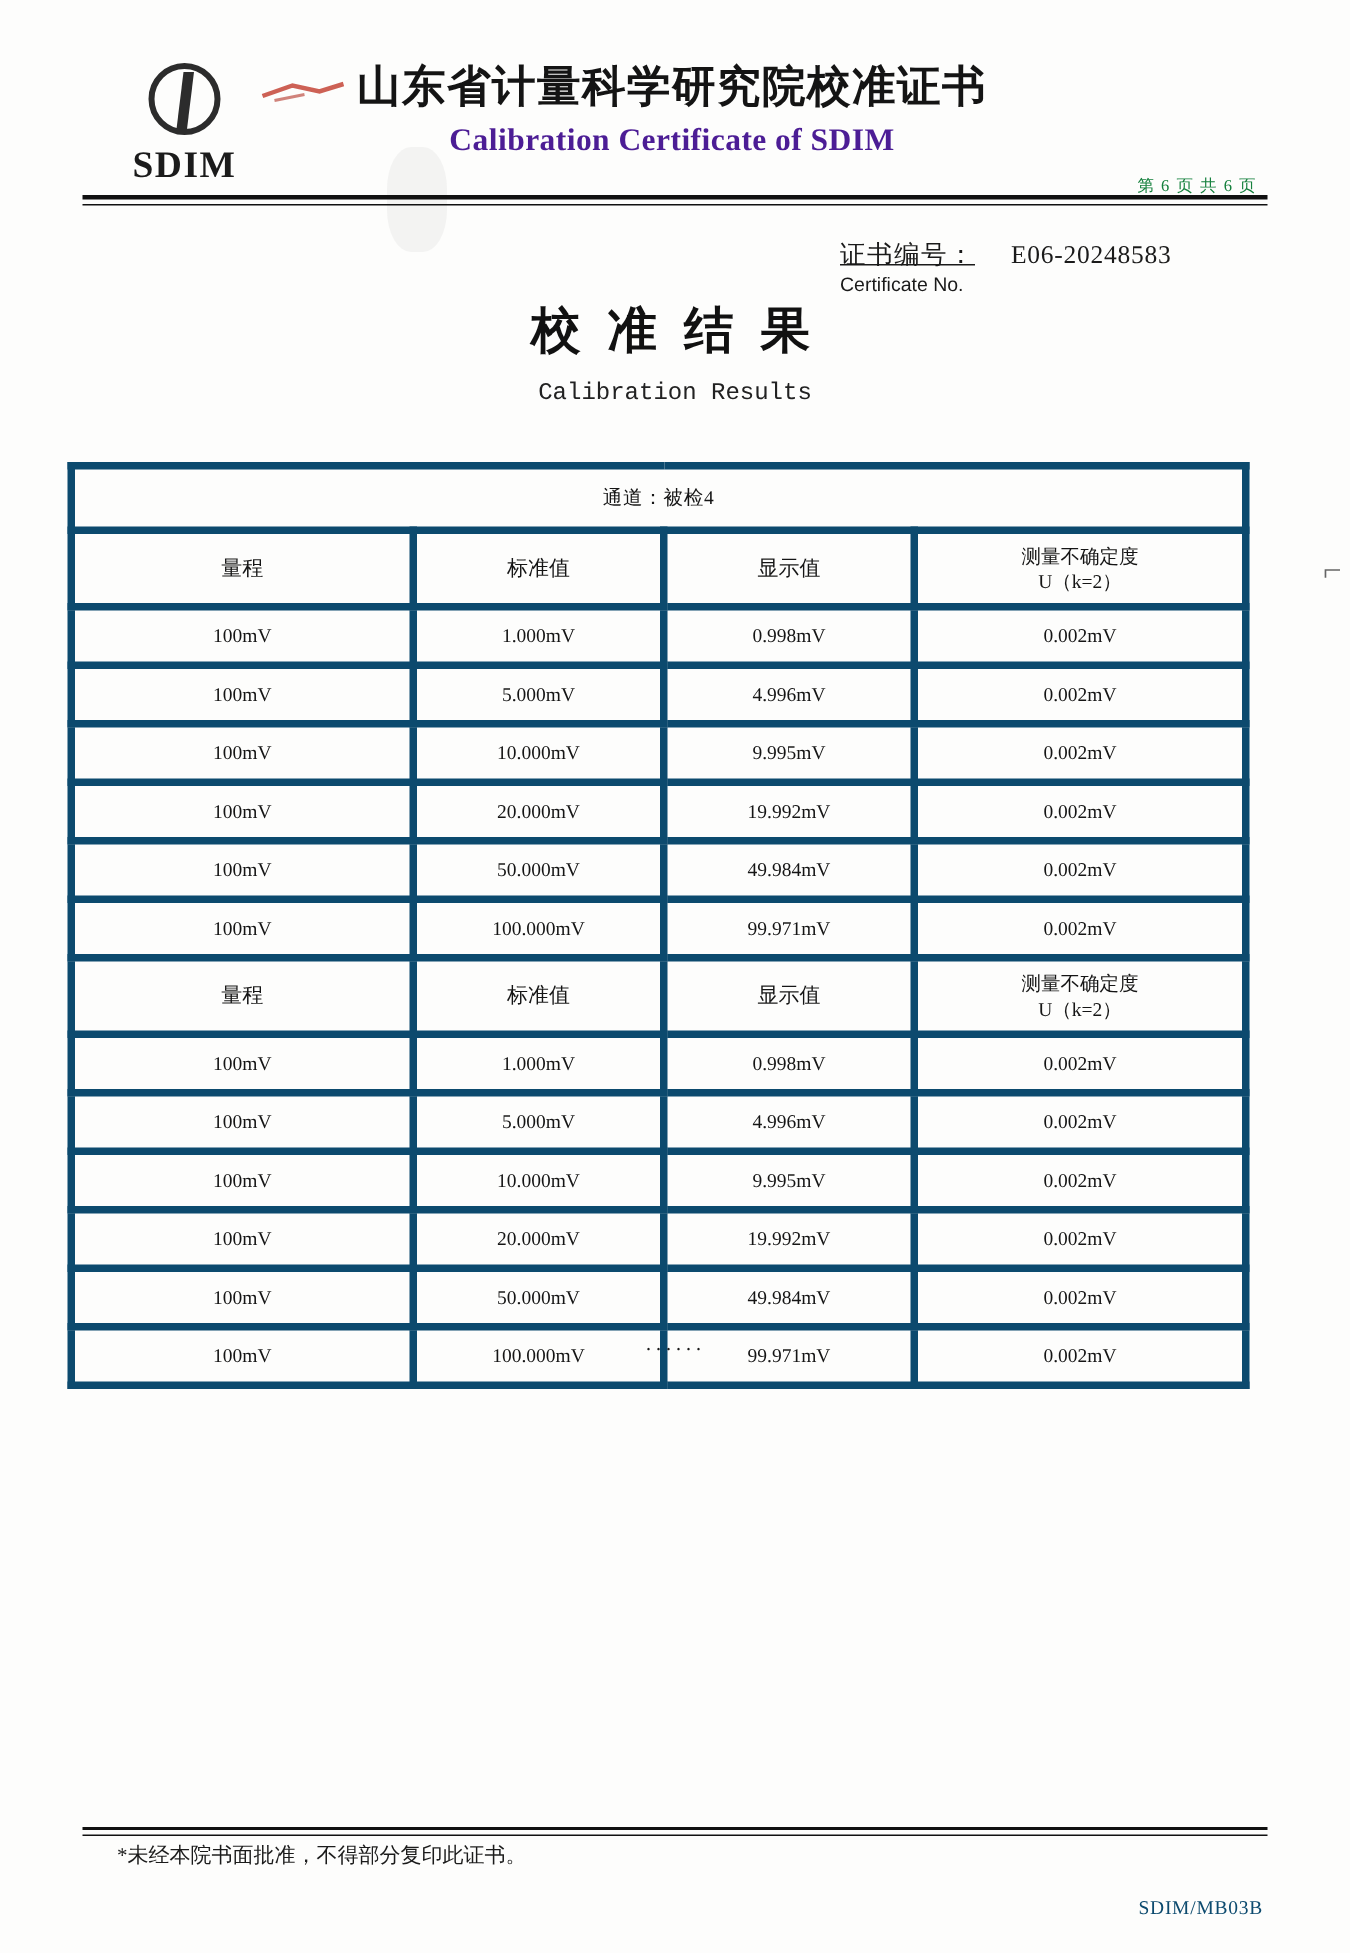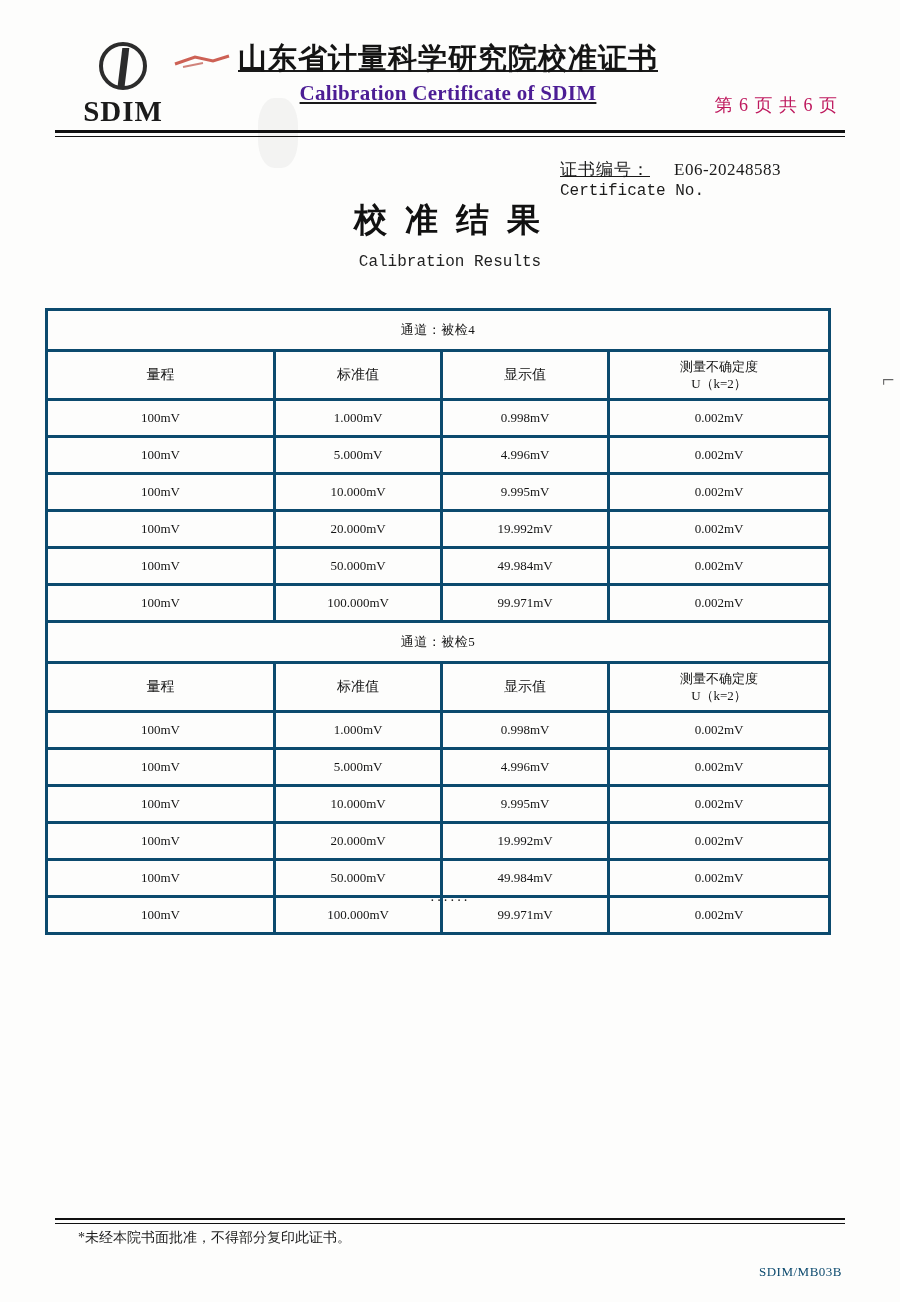--- a/index.html
+++ b/index.html
@@ -58,56 +58,55 @@
     left: 30px;
     top: 6px;
     width: 7px;
     height: 38px;
     background: #2c2c2c;
     transform: skewX(-7deg);
   }
   .logo-text {
     font-family: "Liberation Serif", serif;
     font-weight: bold;
-    font-size: 29px;
+    font-size: 25px;
     letter-spacing: 1px;
     line-height: 26px;
     color: #1b1b1b;
   }
   .title-block {
     position: absolute;
     left: 100px;
     top: 0;
     width: 540px;
     text-align: center;
-    text-decoration: underline;
   }
   .title-cn {
     font-family: "Liberation Serif", "DejaVu Serif", serif;
     font-size: 29px;
     font-weight: bold;
     letter-spacing: 1px;
     line-height: 40px;
     color: #141414;
   }
   .title-en {
     font-family: "Liberation Serif", "DejaVu Serif", serif;
     font-size: 21px;
     font-weight: bold;
     letter-spacing: 0.3px;
     line-height: 30px;
     color: #4c1d95;
   }
   .page-no {
     position: absolute;
     right: 0;
-    top: 55px;
-    font-size: 18px;
+    top: 78px;
+    font-size: 11px;
     letter-spacing: 1px;
-    color: #be185d;
+    color: #15803d;
     white-space: nowrap;
   }
   .red-mark {
     position: absolute;
     left: 95px;
     top: 16px;
     width: 60px;
     height: 16px;
     pointer-events: none;
   }
@@ -133,22 +132,22 @@
     letter-spacing: 1px;
     display: inline-block;
     text-decoration: underline;
   }
   .cert-no .val {
     font-size: 17px;
     letter-spacing: 0.5px;
     margin-left: 24px;
   }
   .cert-no .en {
-    font-family: Liberation Mono, monospace;
-    font-size: 16px;
+    font-family: Liberation Sans, sans-serif;
+    font-size: 13px;
     display: block;
     margin-top: 1px;
   }
 
   
   .section-title {
     position: absolute;
     left: 0;
     top: 198px;
     width: 900px;
@@ -172,21 +171,21 @@
   
   .data-table {
     position: absolute;
     left: 45px;
     top: 308px;
     width: 783px;
     border-collapse: collapse;
     table-layout: fixed;
   }
   .data-table td {
-    border: 3px solid #0c4a6e;
+    border: 5px solid #0c4a6e;
     text-align: center;
     font-size: 13px;
     font-family: "Liberation Serif", "DejaVu Serif", serif;
     color: #151515;
     padding: 0;
   }
   .channel-row td {
     height: 38px;
     font-size: 13px;
     letter-spacing: 0.5px;
@@ -362,23 +361,20 @@
         <td>49.984mV</td>
         <td>0.002mV</td>
       </tr>
       <tr class="body-row">
         <td>100mV</td>
         <td>100.000mV</td>
         <td>99.971mV</td>
         <td>0.002mV</td>
       </tr>
 
-      <tr class="channel-row">
-        <td colspan="4">通道：被检5</td>
-      </tr>
       <tr class="head-row">
         <td>量程</td>
         <td>标准值</td>
         <td>显示值</td>
         <td class="uncert">
           <div>测量不确定度</div>
           <div>U（k=2）</div>
         </td>
       </tr>
       <tr class="body-row">

